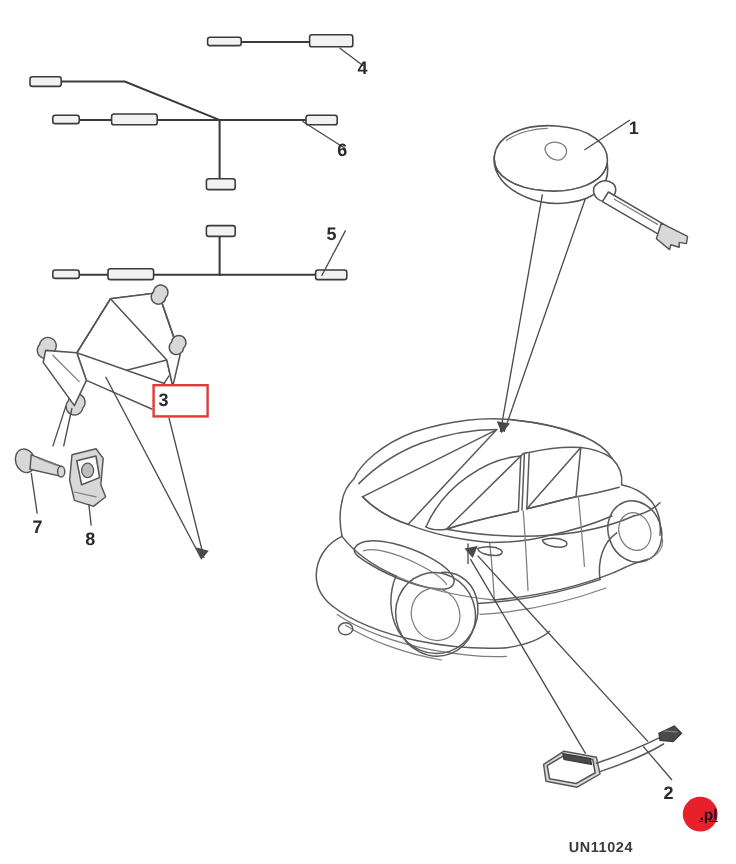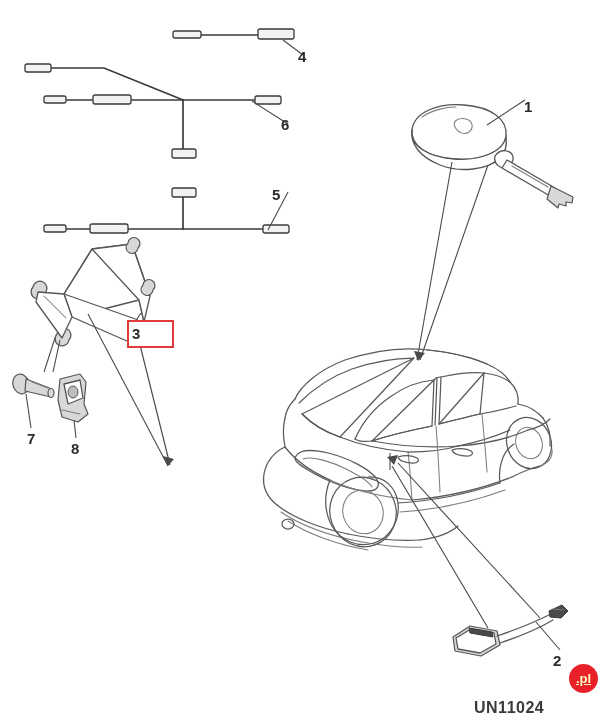--- a/index.html
+++ b/index.html
@@ -119,34 +119,34 @@
     white-space: nowrap;
   }
   #watermark-badge {
     position: absolute;
     left: 155px;
     top: 1px;
     width: 29px;
     height: 29px;
     border-radius: 50%;
     background: #e8202a;
-    color: #fef9c3;
+    color: #0f172a;
     font-family: "Liberation Sans", sans-serif;
     font-size: 13px;
     font-weight: bold;
-    text-align: center;
+    text-align: right;
     line-height: 29px;
     text-decoration: underline;
   }
   #diagram-code {
     position: absolute;
     left: 474px;
     top: 699px;
     font-family: "Liberation Sans", sans-serif;
-    font-size: 16px;
+    font-size: 12px;
     font-weight: bold;
     color: #3a3a3a;
     letter-spacing: 0.5px;
   }
 </style>
 </head>
 <body>
 
 <div id="diagram-page">
 

